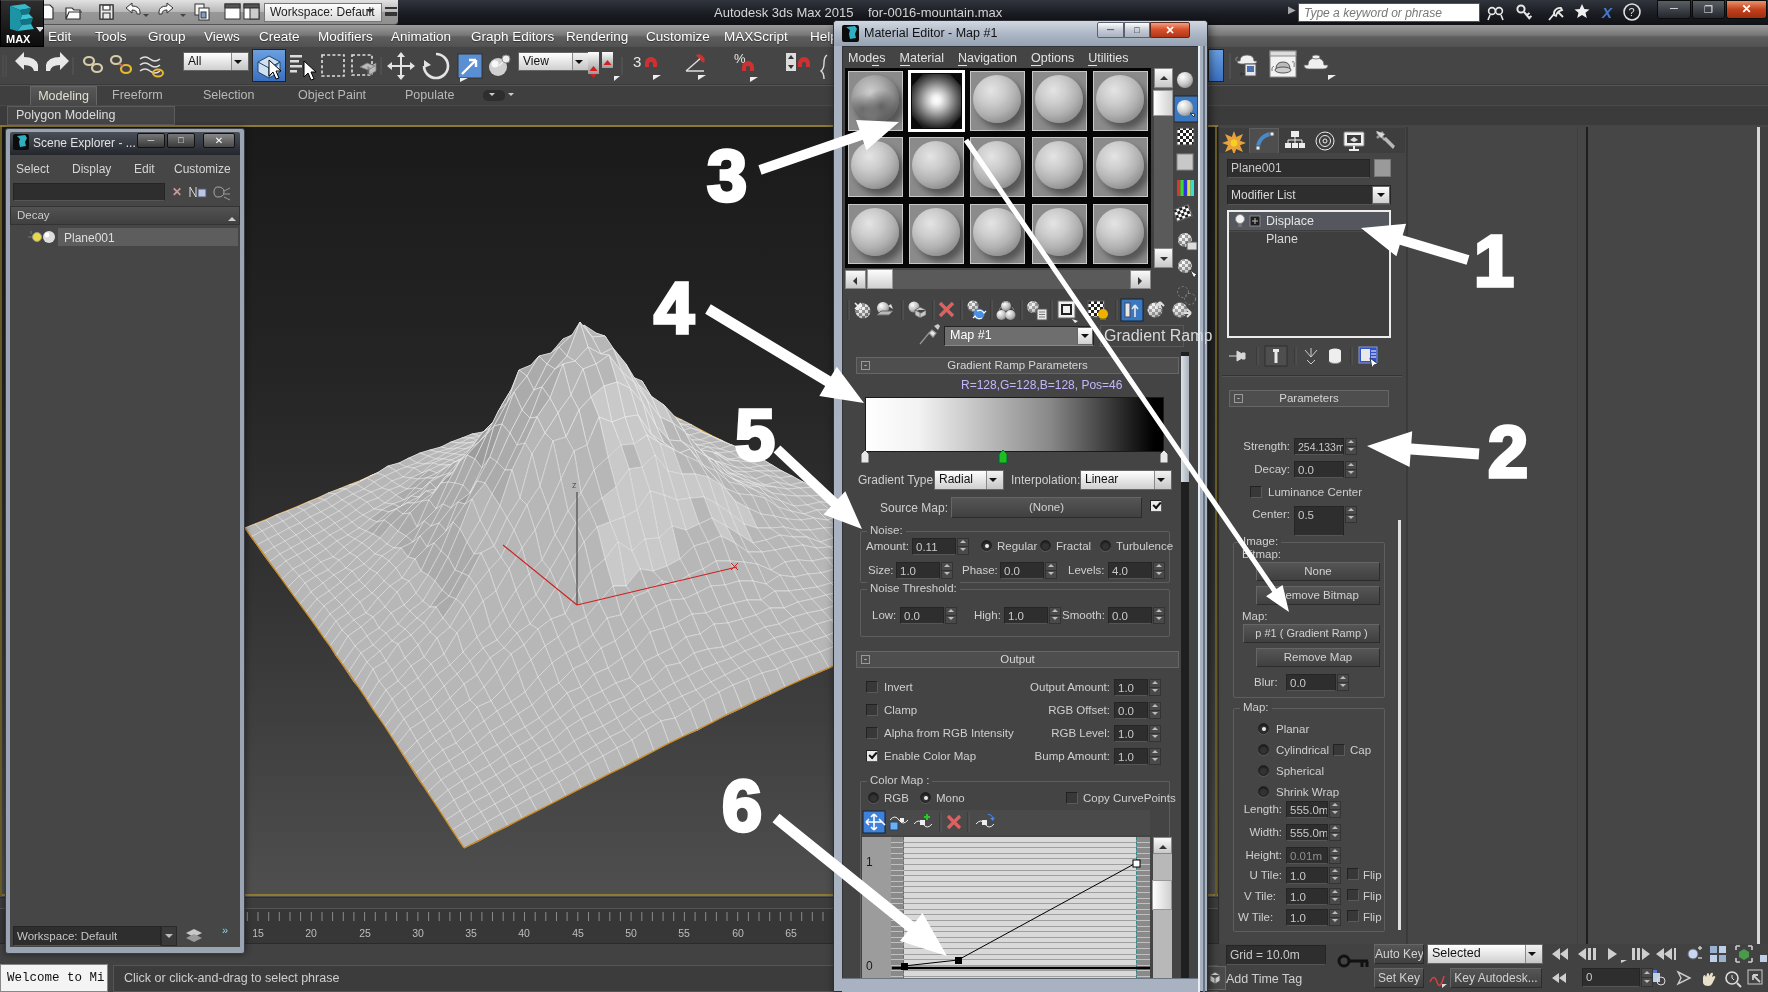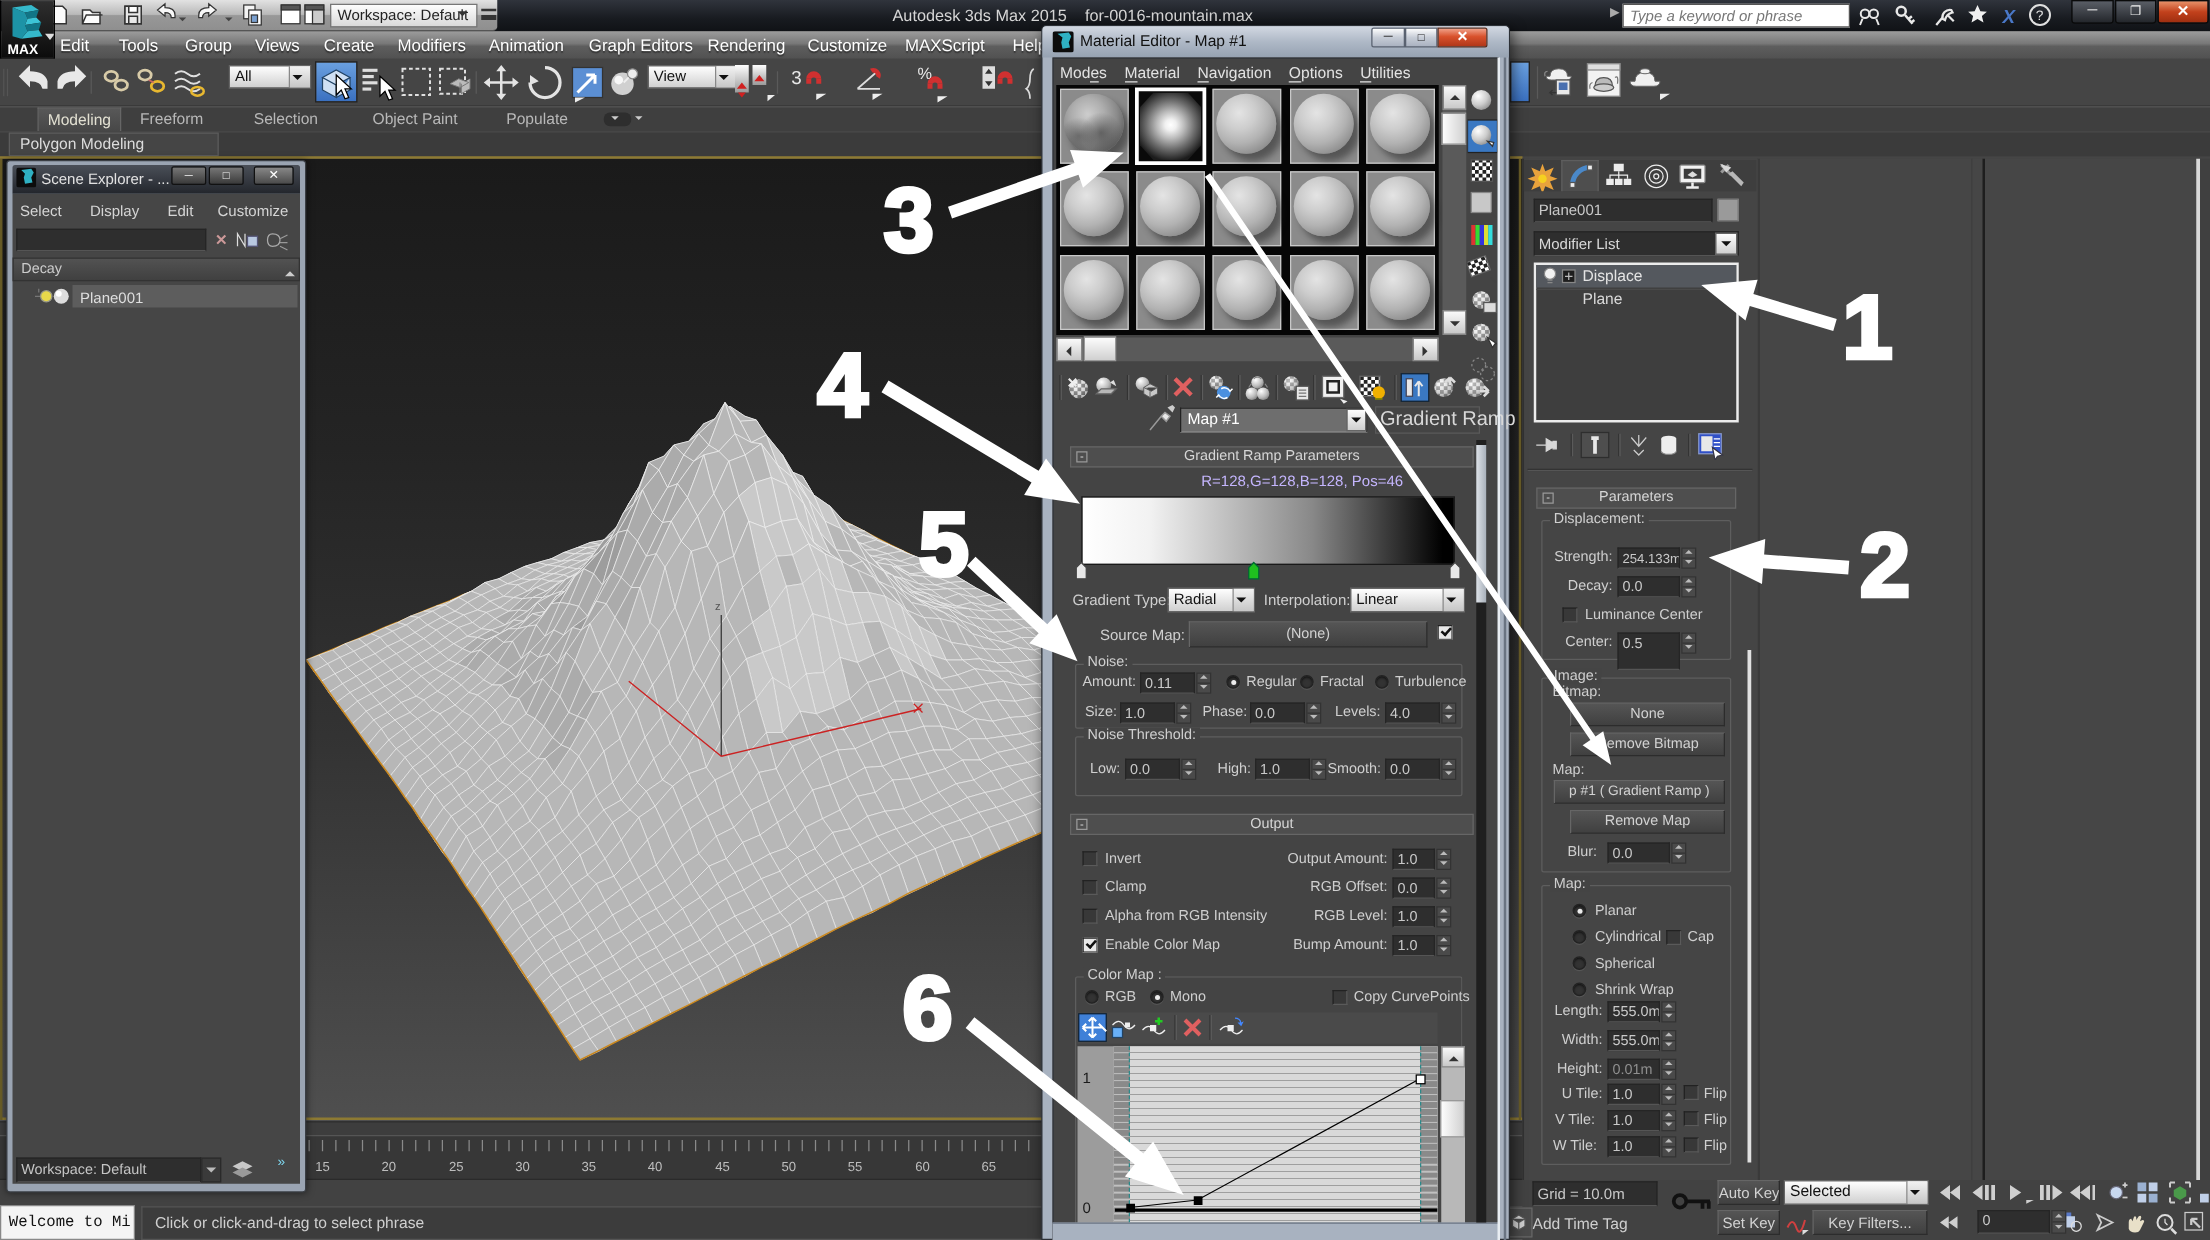--- a/index.html
+++ b/index.html
@@ -550,23 +550,20 @@
 <g transform="translate(132,3)">
         <rect x="0" y="0" width="18" height="16" fill="#3050c8" stroke="#89c"></rect>
         <rect x="2" y="2" width="9" height="12" fill="#e8e8e8"></rect>
         <path d="M12 4 h5 M12 7 h5 M12 10 h5" stroke="#fff"></path>
         <path d="M11 11 l8 6 -4 1 -2 3z" fill="#fff" stroke="#334"></path>
       </g>
 </svg>
 <div class="abs" style="left:1222px;top:375px;width:180px;height:2px;background:#333;border-bottom:1px solid #555"></div>
 
 <div class="roll" style="left:1229px;top:390px;width:160px"><u>-</u>Parameters</div>
-<div class="grp" style="left:1233px;top:416px;width:152px;height:112px">
-      <b>Displacement:</b>
-    </div>
 <div class="lbl" style="left:1240px;top:440px;width:50px;text-align:right">Strength:</div>
 <div class="fld" style="left:1294px;top:438px;width:50px;height:17px"><span style="font-size:10.5px">254.133m</span></div>
     <div class="spin" style="left:1345px;top:438px;height:17px">
       <i class="u"></i>
       <i class="d"></i>
     </div>
 <div class="lbl" style="left:1240px;top:463px;width:50px;text-align:right">Decay:</div>
 <div class="fld" style="left:1294px;top:461px;width:50px;height:17px">0.0</div>
     <div class="spin" style="left:1345px;top:461px;height:17px">
       <i class="u"></i>
@@ -635,21 +632,21 @@
 <div class="cb" style="left:1347px;top:868px"></div>
     <div class="lbl" style="left:1363px;top:869px">Flip</div>
 <div class="lbl" style="left:1238px;top:890px;width:44px;text-align:center">V Tile:</div>
 <div class="fld" style="left:1286px;top:888px;width:42px;height:17px">1.0</div>
     <div class="spin" style="left:1329px;top:888px;height:17px">
       <i class="u"></i>
       <i class="d"></i>
     </div>
 <div class="cb" style="left:1347px;top:889px"></div>
     <div class="lbl" style="left:1363px;top:890px">Flip</div>
-<div class="lbl" style="left:1238px;top:911px;width:44px;text-align:center">W Tile:</div>
+<div class="lbl" style="left:1238px;top:911px;width:44px;text-align:left">W Tile:</div>
 <div class="fld" style="left:1286px;top:909px;width:42px;height:17px">1.0</div>
     <div class="spin" style="left:1329px;top:909px;height:17px">
       <i class="u"></i>
       <i class="d"></i>
     </div>
 <div class="cb" style="left:1347px;top:910px"></div>
     <div class="lbl" style="left:1363px;top:911px">Flip</div>
 
 <div class="fld" style="left:1226px;top:945px;width:100px;height:20px;line-height:18px;font-size:12px">Grid = 10.0m</div>
 <div class="lbl" style="left:1226px;top:972px;font-size:12.5px">Add Time Tag</div>
@@ -657,21 +654,21 @@
       <circle cx="8" cy="11" r="5" fill="none" stroke="#111" stroke-width="3"></circle>
       <path d="M12 11 h20 M26 11 v6 M31 11 v6" stroke="#111" stroke-width="3"></path>
     </svg>
 <div class="mxbtn" style="left:1374px;top:944px;width:50px;height:20px;line-height:18px;font-size:12px">Auto Key</div>
 <div class="mxbtn" style="left:1374px;top:968px;width:50px;height:20px;line-height:18px;font-size:12px">Set Key</div>
 <div class="ddw" style="left:1427px;top:944px;width:116px;height:20px;font-size:12.5px"><span>Selected</span><i class="ab"></i></div>
 <svg class="abs" style="left:1428px;top:968px" width="20" height="20" viewBox="0 0 20 20">
       <path d="M2 14 q4 -9 7 0 t7 -6" stroke="#d04040" fill="none" stroke-width="1.6"></path>
       <path d="M14 16 l5 0 -5 4z" fill="#ddd"></path>
     </svg>
-<div class="mxbtn" style="left:1450px;top:968px;width:92px;height:20px;line-height:18px;font-size:12px">Key Filters...</div>
+<div class="mxbtn" style="left:1450px;top:968px;width:92px;height:20px;line-height:18px;font-size:12px">Key Autodesk...</div>
 <svg class="abs" style="left:1548px;top:944px" width="220 " height="20" viewBox="0 0 220 20">
 <g fill="#cfcfcf">
         <path d="M2 4 v12 M4 10 l8 -6 v12z M12 10 l8 -6 v12z"></path>
         <g transform="translate(28,0)">
           <path d="M2 10 l8 -6 v12z M12 4 h3 v12 h-3 M17 4 h3 v12 h-3"></path>
         </g>
         <path d="M60 4 l9 6 -9 6z"></path>
         <path d="M73 16 l6 0 -6 3z"></path>
         <g transform="translate(84,0)">
           <path d="M0 4 h3 v12 h-3 M5 4 h3 v12 h-3 M10 4 l8 6 -8 6z"></path>

